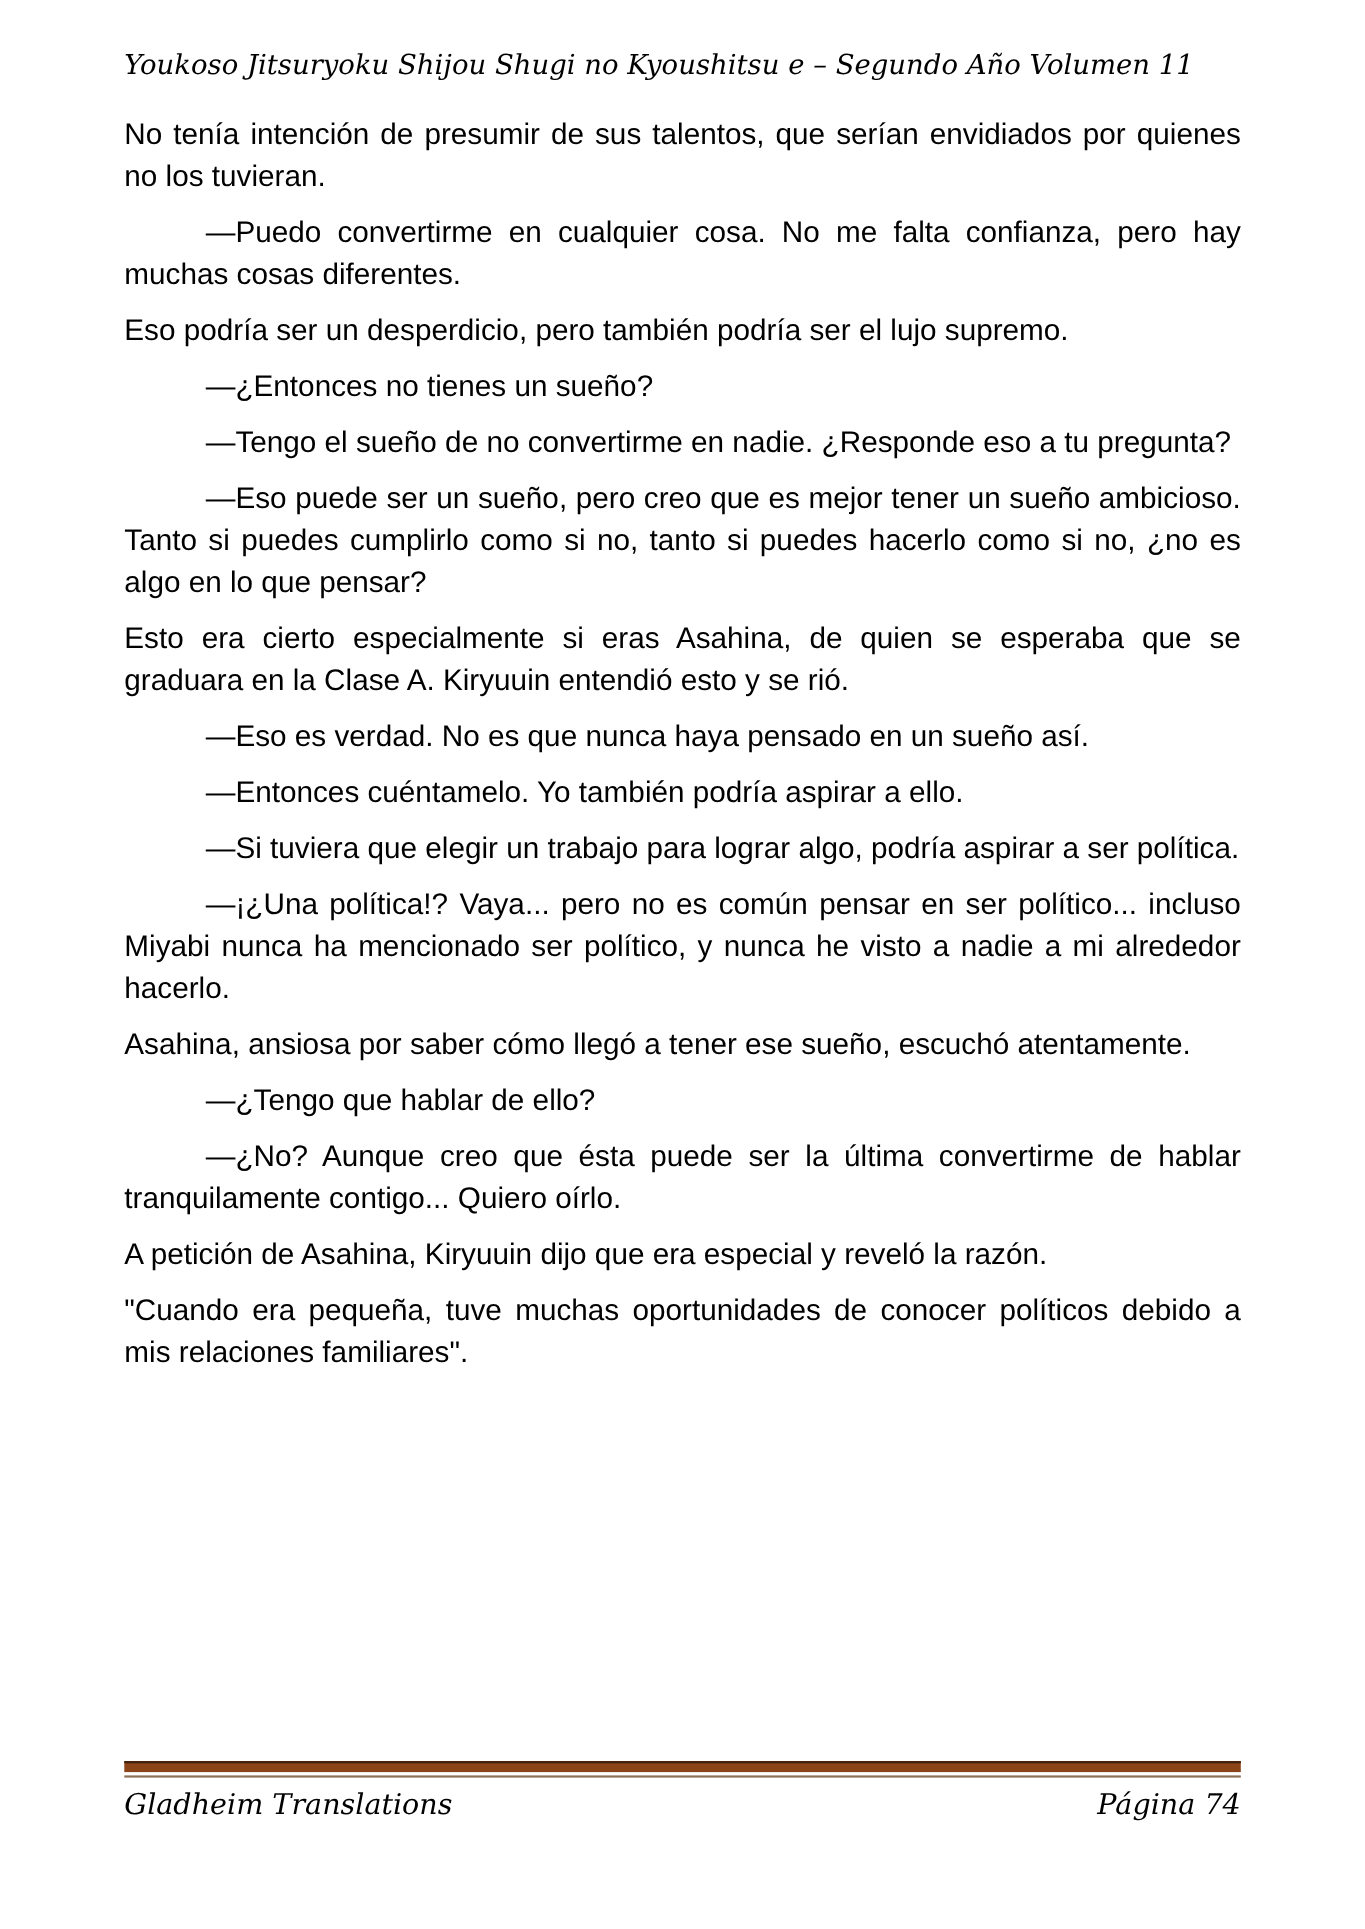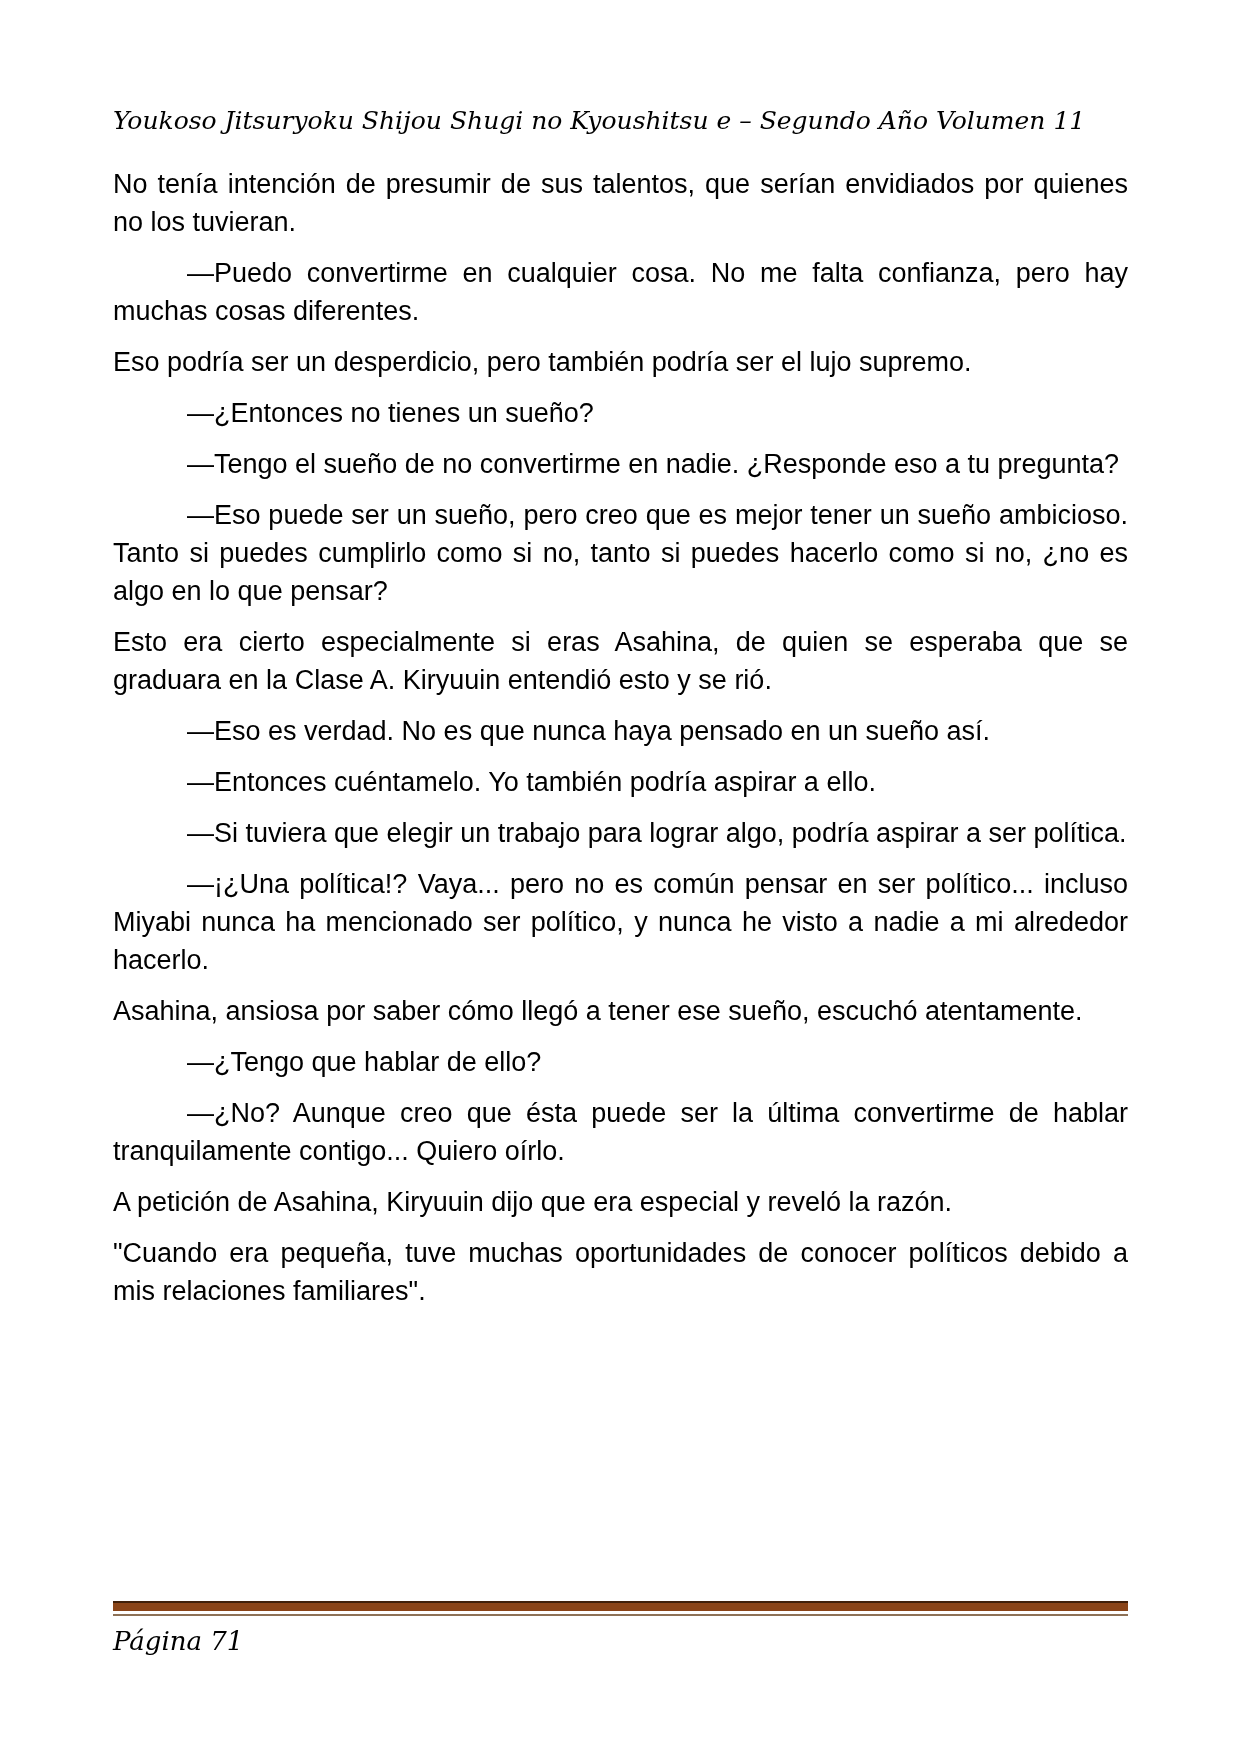--- a/index.html
+++ b/index.html
@@ -6,21 +6,21 @@
     margin: 0;
     padding: 0;
     background: #ffffff;
   }
   .page {
     position: relative;
     width: 1241px;
     height: 1754px;
     background: #ffffff;
     box-sizing: border-box;
-    padding: 105px 113px 0 113px;
+    padding: 43px 113px 0 113px;
     color: #000000;
     font-family: "Liberation Sans", sans-serif;
     overflow: hidden;
   }
   .page-header {
     font-family: "DejaVu Serif", serif;
     font-style: italic;
     font-size: 25px;
     line-height: 32px;
     color: #000000;
@@ -88,17 +88,18 @@
       <p class="para">A petición de Asahina, Kiryuuin dijo que era especial y reveló la razón.</p>
       <p class="para">"Cuando era pequeña, tuve muchas oportunidades de conocer políticos debido a mis relaciones familiares".</p>
     </div>
 
   <div class="page-footer">
     <div>
       <div class="footer-rule-thick" style="background: rgb(138, 68, 24);"></div>
       <div class="footer-rule-thin" style="background: rgb(141, 113, 86);"></div>
     </div>
     <div class="footer-row">
-      <span>Página 71</span>
+      <span>Gladheim Translations</span>
+      <span>Página 74</span>
     </div>
   </div>
 
 </div>
 
 </body></html>

